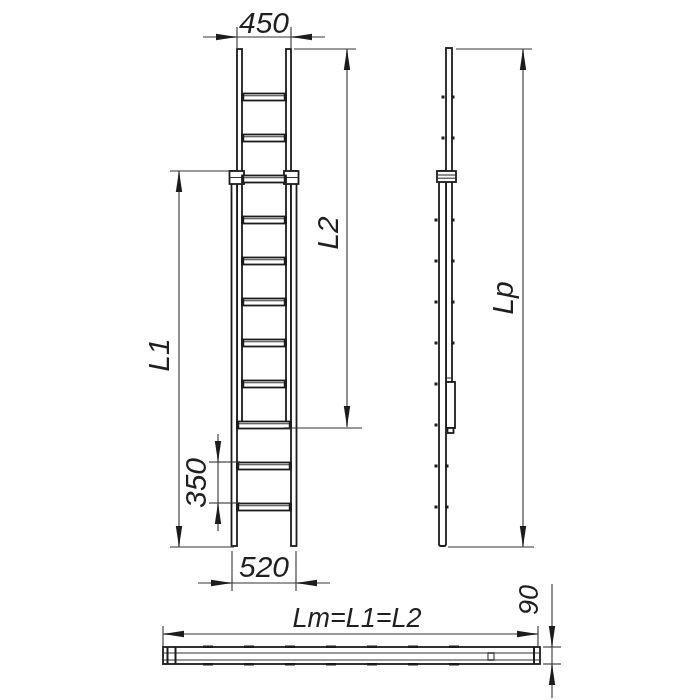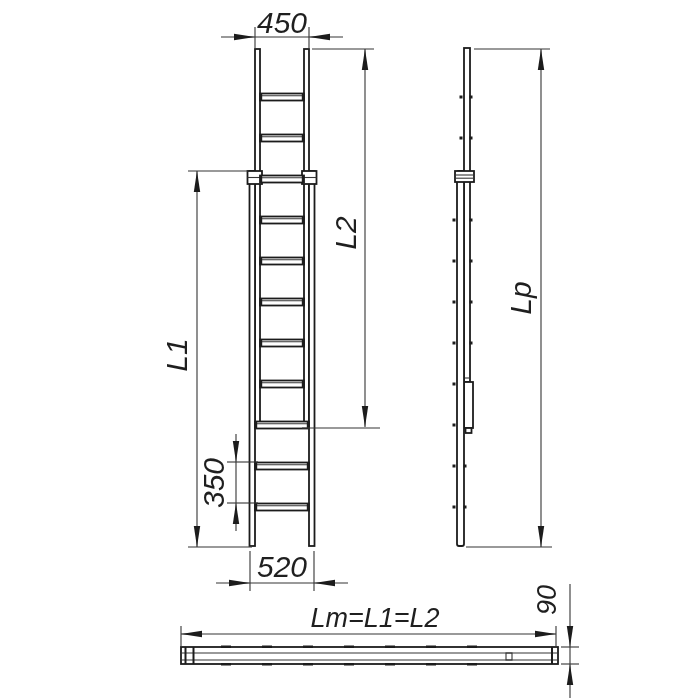--- a/index.html
+++ b/index.html
@@ -1,16 +1,16 @@
 <!DOCTYPE html>
 <html><head>
 <meta charset="utf-8">
 <style>
   html,body{margin:0;padding:0;background:#fff;}
-  #canvas{position:relative;width:632px;height:700px;background:#fff;overflow:hidden;padding-left:18px;}
+  #canvas{position:relative;width:632px;height:700px;background:#fff;overflow:hidden;}
   svg{display:block;}
   
   .ol{stroke:#1c1c1c;stroke-width:2;fill:none;}
   .olw{stroke:#1c1c1c;stroke-width:1.8;fill:#fff;}
   
   .tl{stroke:#343434;stroke-width:1.1;fill:none;}
   
   .fk{fill:#1c1c1c;stroke:none;}
   
   .dimtxt{fill:#1f1f1f;font-family:"Liberation Sans",sans-serif;font-style:italic;font-size:30px;}

